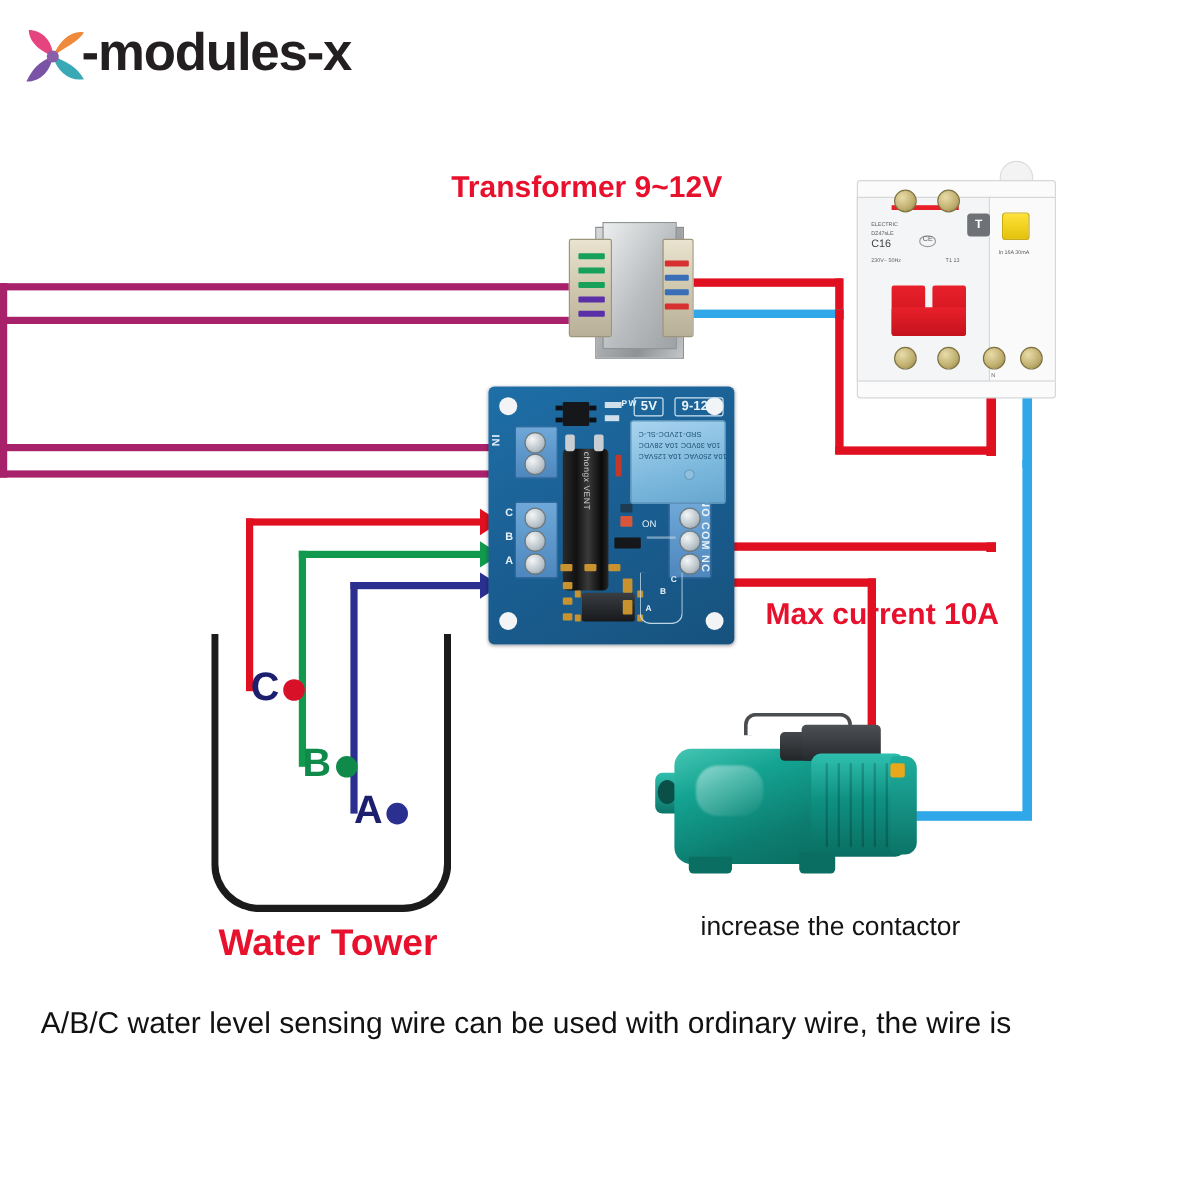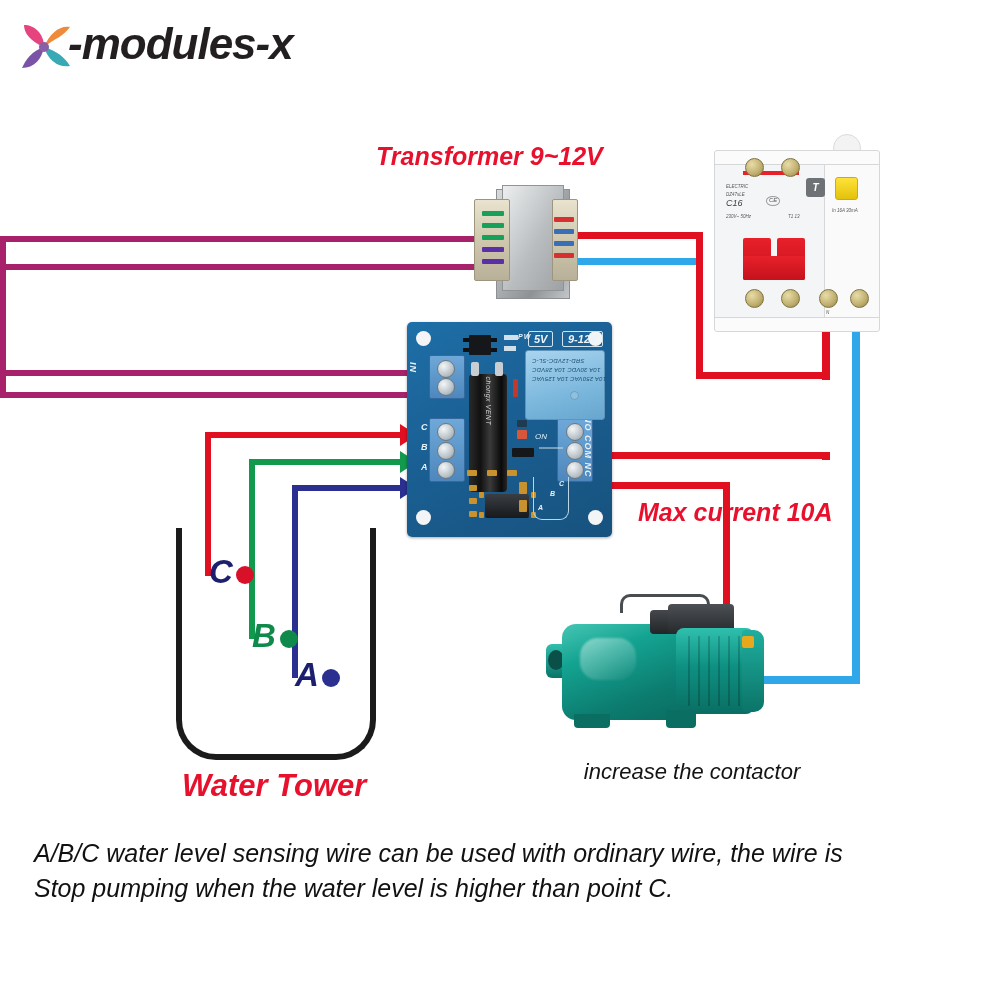--- a/index.html
+++ b/index.html
@@ -1,18 +1,18 @@
 <!DOCTYPE html>
 <html><head>
 <meta charset="utf-8">
 <style>
   html,body{margin:0;padding:0;background:#ffffff;}
   body{width:1000px;height:1000px;position:relative;overflow:hidden;
        font-family:"Liberation Sans",sans-serif;}
-  .stage{position:absolute;left:0;top:0;width:1000px;height:1000px;font-style:italic;}
+  .stage{position:absolute;left:0;top:0;width:1000px;height:1000px;}
   .abs{position:absolute;}
 
   
   #brand{left:18px;top:18px;width:420px;height:58px;}
   #brand-mark{position:absolute;left:0;top:4px;width:56px;height:50px;}
   #brand-text{position:absolute;left:50px;top:2px;font-size:44px;font-weight:bold;
      color:#231f20;letter-spacing:-1px;line-height:48px;white-space:nowrap;}
   #main-title{left:72px;top:52px;font-size:50px;font-weight:bold;color:#2e8fe0;
      line-height:54px;white-space:nowrap;letter-spacing:-0.5px;}
 
@@ -182,21 +182,20 @@
   <div class="abs redlabel" id="transformer-label">Transformer 9~12V</div>
   <div class="abs redlabel" id="maxcurrent-label">Max current 10A</div>
   <div class="abs redlabel" id="watertower-label">Water Tower</div>
 
   <div class="abs" id="pump-note">
     <div>increase the contactor</div>
   </div>
 
   <div class="abs" id="footer-notes">
     <div>A/B/C water level sensing wire can be used with ordinary wire, the wire is</div>
-    <div>Stop pumping when the water level is higher than point C.</div>
   </div>
 
   <div class="wire w-purple abs" style="left:0px;top:236px;width:474px;height:6px;"></div>
   <div class="wire w-purple abs" style="left:0px;top:264px;width:474px;height:6px;"></div>
   <div class="wire w-purple abs" style="left:0px;top:264px;width:6px;height:112px;"></div>
   <div class="wire w-purple abs" style="left:0px;top:370px;width:420px;height:6px;"></div>
   <div class="wire w-purple abs" style="left:0px;top:236px;width:6px;height:6px;"></div>
   <div class="wire w-purple abs" style="left:0px;top:236px;width:6px;height:30px;"></div>
   <div class="wire w-purple abs" style="left:0px;top:392px;width:420px;height:6px;"></div>
   <div class="wire w-purple abs" style="left:0px;top:370px;width:6px;height:28px;"></div>

